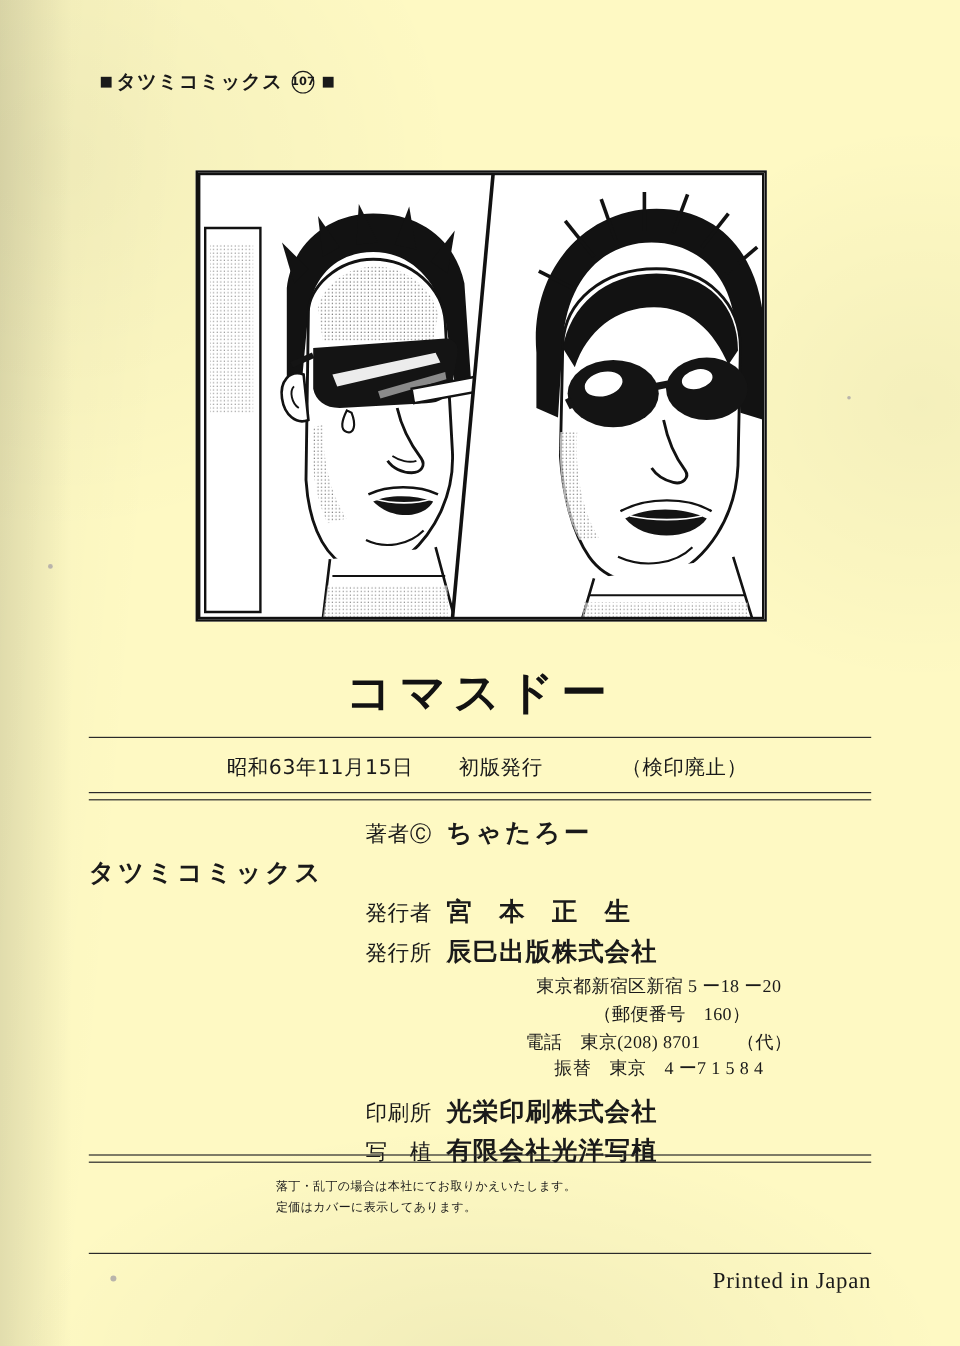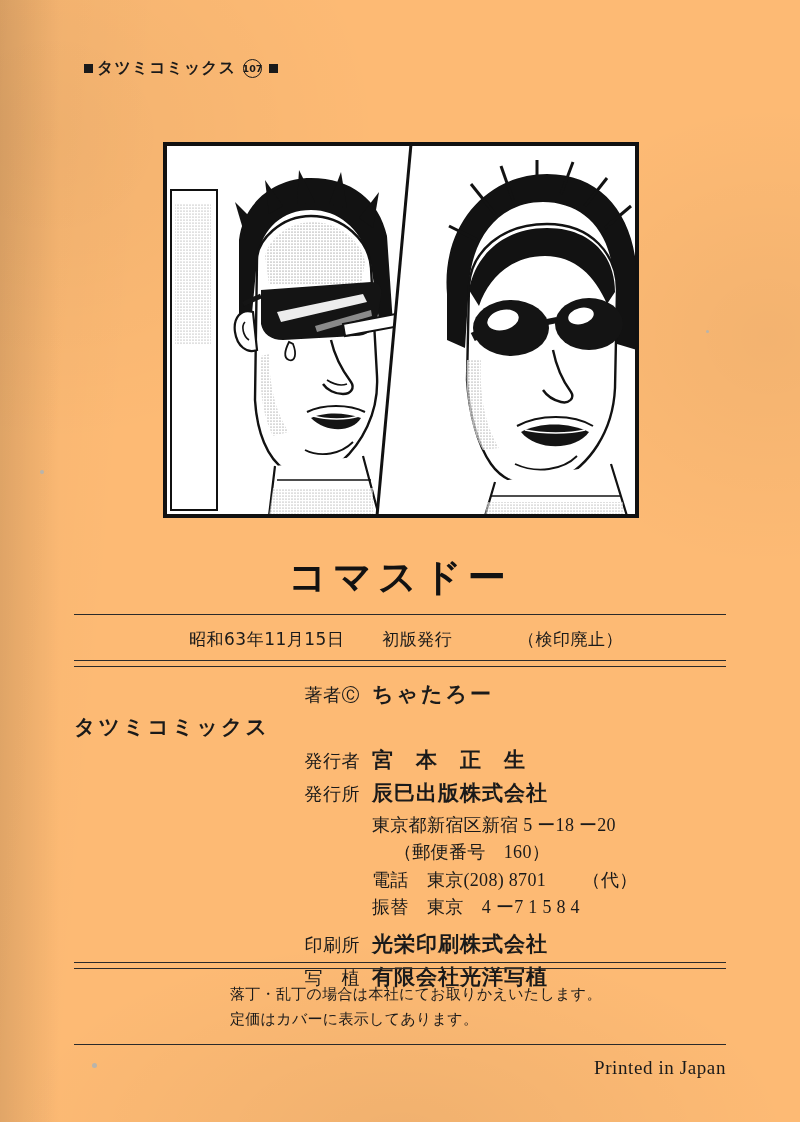--- a/index.html
+++ b/index.html
@@ -11,21 +11,21 @@
     width: 800px;
     height: 1122px;
     position: relative;
     overflow: hidden;
     font-family: "Liberation Serif", "DejaVu Serif", serif;
     color: #1a1a1a;
   }
   .page {
     position: absolute;
     inset: 0;
-    background: #fdba74;
+    background: #fef9c3;
   }
   
   .paper-tint {
     position: absolute;
     inset: 0;
     background:
       radial-gradient(ellipse 60% 40% at 6% 12%, rgba(0,0,0,0.045), rgba(0,0,0,0) 70%),
       radial-gradient(ellipse 45% 30% at 96% 30%, rgba(0,0,0,0.04), rgba(0,0,0,0) 70%),
       radial-gradient(ellipse 70% 25% at 50% 101%, rgba(0,0,0,0.05), rgba(0,0,0,0) 70%),
       linear-gradient(95deg, rgba(0,0,0,0.03) 0%, rgba(0,0,0,0) 18%);
@@ -163,36 +163,37 @@
     font-size: 21px;
     font-weight: 700;
     letter-spacing: 3px;
     white-space: nowrap;
   }
   .cred-value.tight { letter-spacing: 1px; }
 
   .addr-block {
     margin-top: 4px;
     padding-left: 298px;
-    font-size: 18px;
+    font-size: 15px;
     line-height: 1.52;
     letter-spacing: 0.3px;
+    text-align: center;
   }
   .addr-block .indent1 { padding-left: 22px; }
 
   .credits-lower { margin-top: 9px; }
 
   
   .footer-notes {
     position: absolute;
     top: 982px;
     left: 74px;
     width: 652px;
     font-family: Liberation Sans, sans-serif;
-    font-size: 15px;
+    font-size: 10px;
     line-height: 1.65;
     letter-spacing: 0.3px;
   }
   .footer-notes div { padding-left: 156px; }
 
   .printed {
     position: absolute;
     top: 1057px;
     right: 74px;
     font-family: "Liberation Serif", serif;

